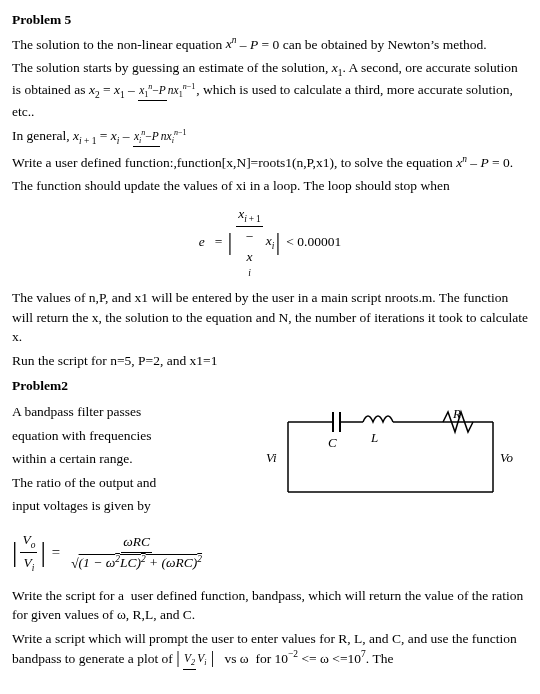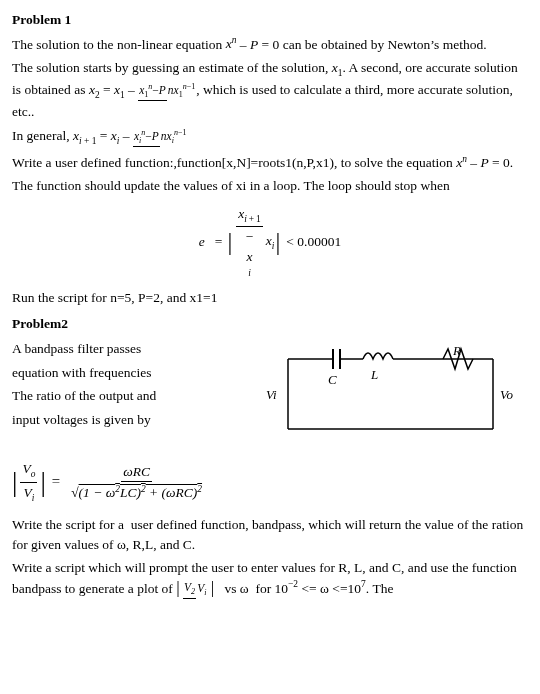--- a/index.html
+++ b/index.html
@@ -84,21 +84,21 @@
       vertical-align: middle;
       font-size: 0.85em;
     }
     .small-frac .numer { border-bottom: 1px solid #000; padding: 0 1px; }
     .small-frac .denom { padding: 0 1px; }
   </style>
 </head>
 <body>
 
 <div>
-  <div class="problem-title">Problem 1</div>
+  <div class="problem-title">Problem 5</div>
 
   <div class="para">
     The solution to the non-linear equation <span class="italic">x<sup>n</sup></span> –<span class="italic"> P</span> = 0 can be obtained by Newton’s method.
   </div>
 
   <div class="para">
     The solution starts by guessing an estimate of the solution, <span class="italic">x</span><sub>1</sub>. A second, ore accurate solution is
     obtained as <span class="italic">x</span><sub>2</sub> = <span class="italic">x</span><sub>1</sub> –
     <span class="small-frac">
       <span class="numer"><span class="italic">x</span><sub>1</sub><sup><span class="italic">n</span></sup>−<span class="italic">P</span></span>
@@ -127,33 +127,38 @@
     <span style="margin:0 4px">=</span>
     <span class="abs-bar">|</span>
     <span class="fraction">
       <span class="numer"><span class="italic">x</span><sub><span class="italic">i</span> + 1</sub></span> − <span class="italic">x</span><sub><span class="italic">i</span></sub></span>
       <span class="denom"><span class="italic">x</span><sub><span class="italic">i</span></sub></span>
 
     <span class="abs-bar">|</span>
     <span style="margin-left:5px">&lt; 0.00001</span>
   </div>
 
+  <div class="para">
+    The values of n,P, and x1 will be entered by the user in a main script nroots.m. The function will
+    return the x, the solution to the equation and N, the number of iterations it took to calculate x.
+  </div>
 
   <div class="para">
     Run the script for n=5, P=2, and x1=1
   </div>
 </div>
 
 <div style="margin-top:6px;">
   <div class="problem-title">Problem2</div>
 
   <div class="circuit-container">
     <div class="circuit-text">
       <div class="para">A bandpass filter passes</div>
       <div class="para">equation with frequencies</div>
+      <div class="para">within a certain range.</div>
       <div class="para">The ratio of the output and</div>
       <div class="para">input voltages is given by</div>
     </div>
 
     <div class="circuit-diagram">
       <svg width="270" height="110">
 
         <text x="8" y="60" font-style="italic" font-size="13">Vi</text>
 
         <line x1="30" y1="20" x2="30" y2="90" stroke="#000" stroke-width="1.5"></line>

